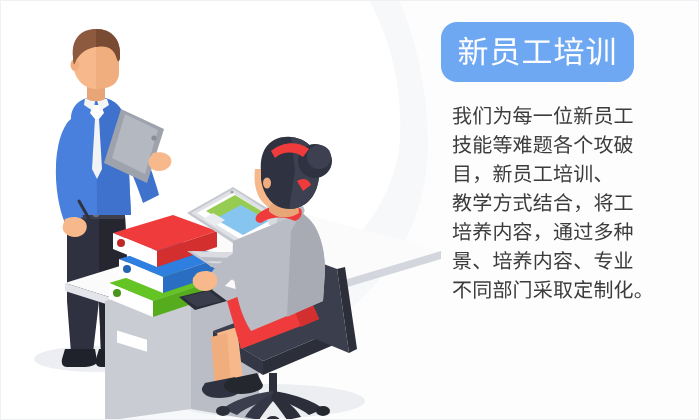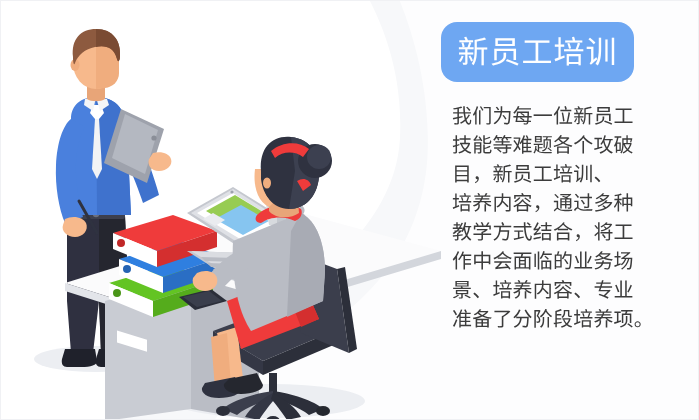--- a/index.html
+++ b/index.html
@@ -300,21 +300,20 @@
   <div class="text-panel">
 
     <div class="title-badge">
       <span class="title-badge-text">新员工培训</span>
     </div>
 
     <div class="body-copy">
       <div class="body-line">我们为每一位新员工</div>
       <div class="body-line">技能等难题各个攻破</div>
       <div class="body-line">目，新员工培训、</div>
+      <div class="body-line">教学方式结合，将工</div>
       <div class="body-line">培养内容，通过多种</div>
-      <div class="body-line">教学方式结合，将工</div>
-      <div class="body-line">作中会面临的业务场</div>
       <div class="body-line">景、培养内容、专业</div>
-      <div class="body-line">准备了分阶段培养项。</div>
+      <div class="body-line">不同部门采取定制化。</div>
     </div>
 
   </div>
 </div>
 
 </body></html>

